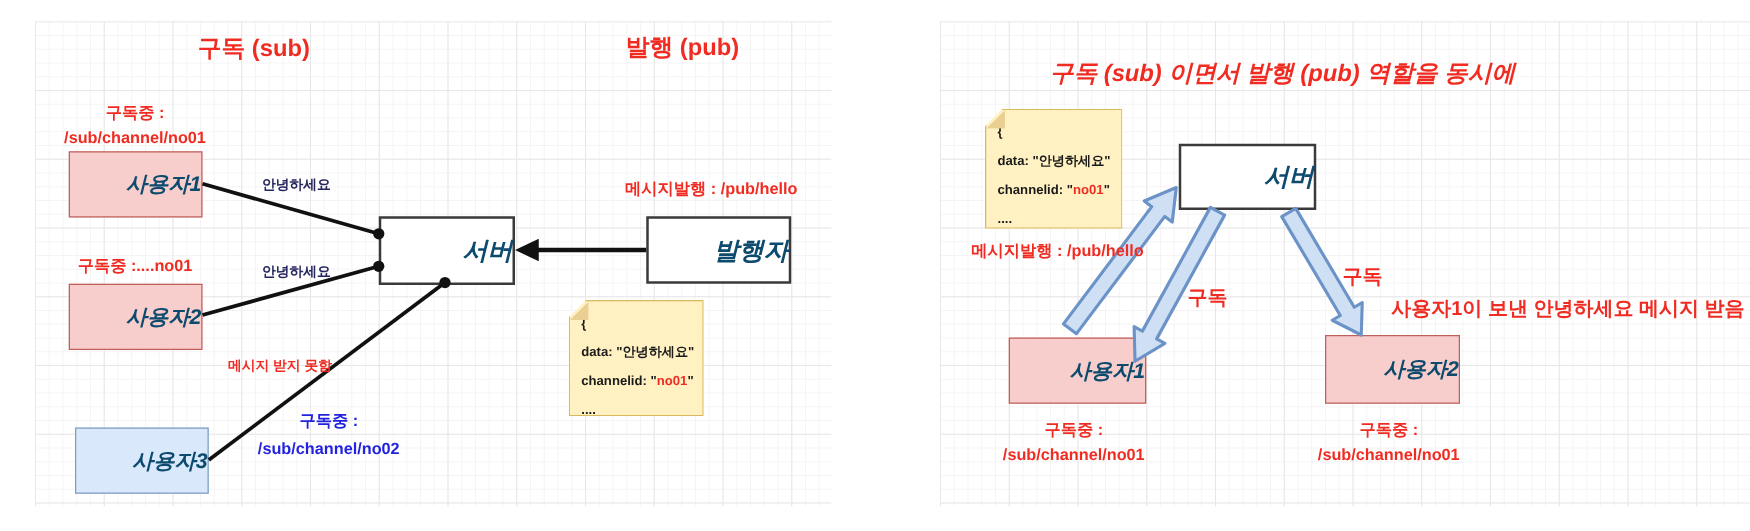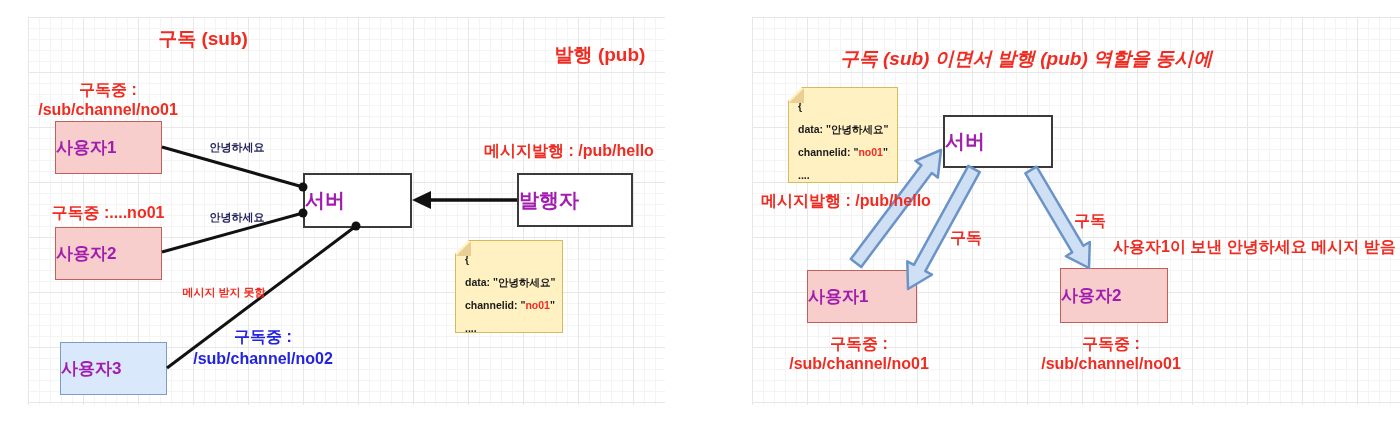--- a/index.html
+++ b/index.html
@@ -11,33 +11,33 @@
     position:absolute;background-color:#ffffff;
     background-image:
       linear-gradient(#e7e7e7 1px, transparent 1px),
       linear-gradient(90deg,#e7e7e7 1px, transparent 1px),
       linear-gradient(#f4f4f4 1px, transparent 1px),
       linear-gradient(90deg,#f4f4f4 1px, transparent 1px);
     background-size:55px 55px,55px 55px,11px 11px,11px 11px;
     z-index:0;
   }
   .box{
-    position:absolute;display:flex;align-items:center;justify-content:flex-start;
-    box-sizing:border-box;z-index:2;font-weight:bold;color:#a21caf;
+    position:absolute;display:flex;align-items:center;justify-content:flex-end;
+    box-sizing:border-box;z-index:2;font-weight:bold;color:#0c4a6e;font-style:italic;
   }
   .pink{background:#f8cecc;border:1.5px solid #c0605c;font-size:17px;}
   .lblue{background:#dae8fc;border:1.5px solid #7e9cc0;font-size:17px;}
   .plain{background:#ffffff;border:2px solid #3a3a3a;font-size:20px;font-weight:600;}
   .lbl{position:absolute;z-index:4;white-space:nowrap;}
   .center{transform:translateX(-50%);text-align:center;}
   .red{color:#f02c22;}
   .blue{color:#2222e0;}
   .navy{color:#26265e;text-align:right;}
   .title{font-size:19px;font-weight:bold;}
-  .caption{font-size:16px;font-weight:bold;line-height:20px;}
+  .caption{font-size:13px;font-weight:bold;line-height:20px;}
   .small{font-size:11px;font-weight:bold;}
   .edgelbl{font-size:16px;font-weight:bold;}
   .note{
     position:absolute;z-index:2;background:#fff1c2;border:1px solid #d8b95c;
     clip-path:polygon(14px 0,100% 0,100% 100%,0 100%,0 14px);
     font-size:10.5px;font-weight:bold;color:#1a1a1a;
     padding:7px 4px 0 9px;box-sizing:border-box;line-height:23px;white-space:nowrap;
   }
   .note .fold{
     position:absolute;top:0;left:0;width:15px;height:15px;background:#e9d092;
@@ -47,21 +47,21 @@
 </style>
 </head>
 <body>
 
 <div id="canvas">
 
   <div class="grid" style="left:28px;top:17px;width:637px;height:388px;"></div>
   <div class="grid" style="left:752px;top:17px;width:648px;height:388px;"></div>
 
   <div class="lbl red title center" style="left:203px;top:26px;">구독 (sub)</div>
-  <div class="lbl red title center" style="left:600px;top:25px;margin-top:17px;">발행 (pub)</div>
+  <div class="lbl red title center" style="left:546px;top:25px;">발행 (pub)</div>
 
   <div class="lbl red caption center" style="left:108px;top:80px;">
     <span>구독중 :</span><br>
     <span>/sub/channel/no01</span>
   </div>
 
   <div class="box pink" style="left:55px;top:121px;width:107px;height:53px;">
     <span>사용자1</span>
   </div>
 

